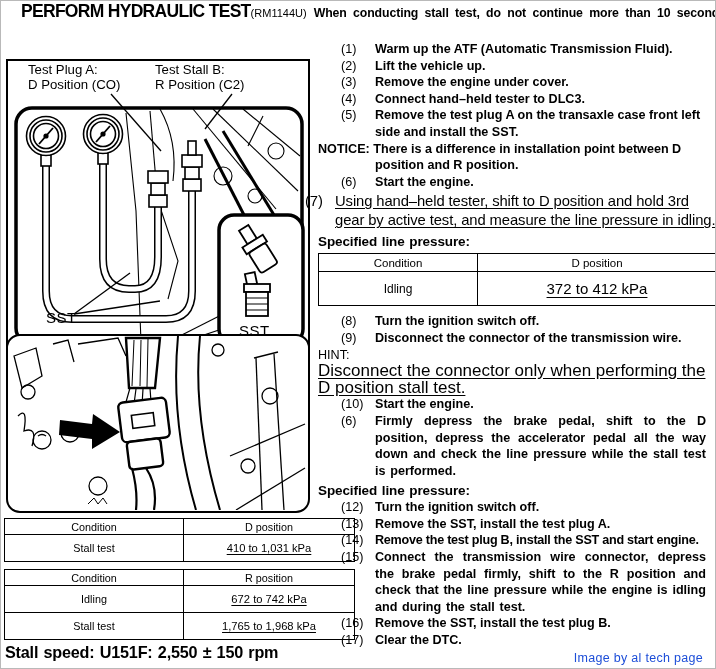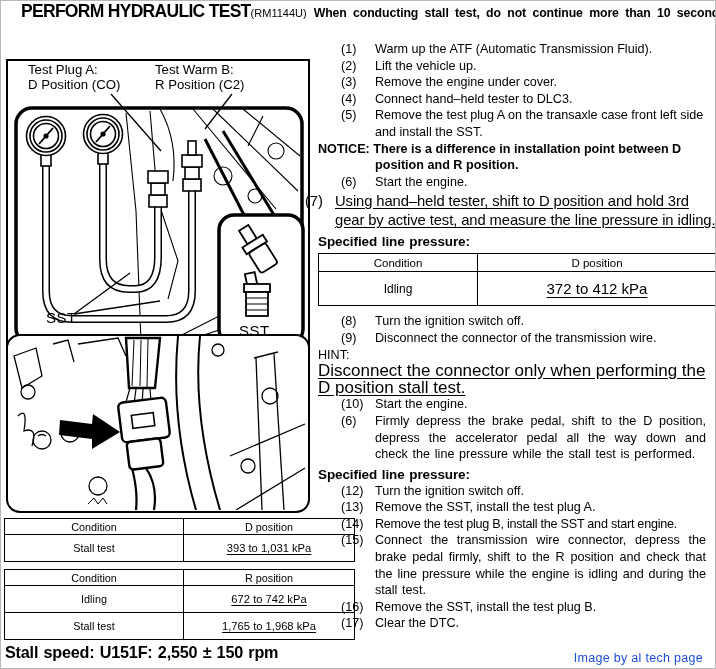--- a/index.html
+++ b/index.html
@@ -34,21 +34,21 @@
   .spec-sm td.c1{width:178px;}
   .spec-sm tr.hd td{height:15px;}
   .spec-sm tr.dt td{height:26px;}
   .uval{text-decoration:underline;text-underline-offset:2px;font-size:11.2px;}
   #stallSpeed{position:absolute;left:4px;top:642px;font-weight:bold;font-size:16.2px;
     letter-spacing:-0.2px;word-spacing:1px;white-space:nowrap;}
   
   #rcol{position:absolute;left:317px;top:40px;width:399px;}
   .step{display:flex;font-size:12.6px;line-height:16.6px;}
   .snum{flex:0 0 34px;margin-left:23px;}
-  .stxt{flex:1;padding-right:11px;}
+  .stxt{flex:1;padding-right:11px;font-weight:bold;}
   .just{text-align:justify;word-spacing:1.2px;}
   .tight{letter-spacing:-0.25px;}
   .hang{font-weight:bold;font-size:12.6px;line-height:16.6px;
     padding-left:57px;text-indent:-57px;}
   .step7{display:flex;font-size:14.8px;line-height:19px;margin:2px 0 1px -13px;letter-spacing:-0.1px;}
   .s7num{flex:0 0 30px;}
   .s7txt{flex:1;text-decoration:underline;text-underline-offset:2px;}
   .spec-title{font-weight:bold;font-size:13.5px;line-height:17px;margin-top:3px;letter-spacing:-0.1px;word-spacing:1px;}
   #tbl-idle{width:100%;border-collapse:collapse;table-layout:fixed;margin:3px 0 7px 0;}
   #tbl-idle td{border:1.5px solid #000;text-align:center;vertical-align:middle;padding:0;}
@@ -152,21 +152,21 @@
           <path d="M66 253 L122 212"></path>
           <path d="M66 253 L152 240"></path>
         </g>
       </g>
     </svg>
     <div id="plugA" class="plug-label">
       <div>Test Plug A:</div>
       <div>D Position (CO)</div>
     </div>
     <div id="plugB" class="plug-label">
-      <div>Test Warm B:</div>
+      <div>Test Stall B:</div>
       <div>R Position (C2)</div>
     </div>
     <span id="sstMain" class="sst-label">SST</span>
     <span id="sstInset" class="sst-label">SST</span>
   </div>
 
   <div id="diag2">
     <svg width="299" height="174" viewBox="0 0 299 174">
       <g stroke="#000" fill="none" stroke-width="1.3">
         <circle cx="34" cy="104" r="9"></circle>
@@ -210,21 +210,21 @@
   </div>
 
   <table id="tbl-d" class="spec-sm">
     <tbody>
         <tr class="hd">
       <td class="c1">Condition</td>
       <td>D position</td>
     </tr>
     <tr class="dt">
       <td class="c1">Stall test</td>
-      <td><span class="uval">393 to 1,031 kPa</span></td>
+      <td><span class="uval">410 to 1,031 kPa</span></td>
     </tr>
   </tbody>
     </table>
 
   <table id="tbl-r" class="spec-sm">
     <tbody>
         <tr class="hd">
       <td class="c1">Condition</td>
       <td>R position</td>
     </tr>

